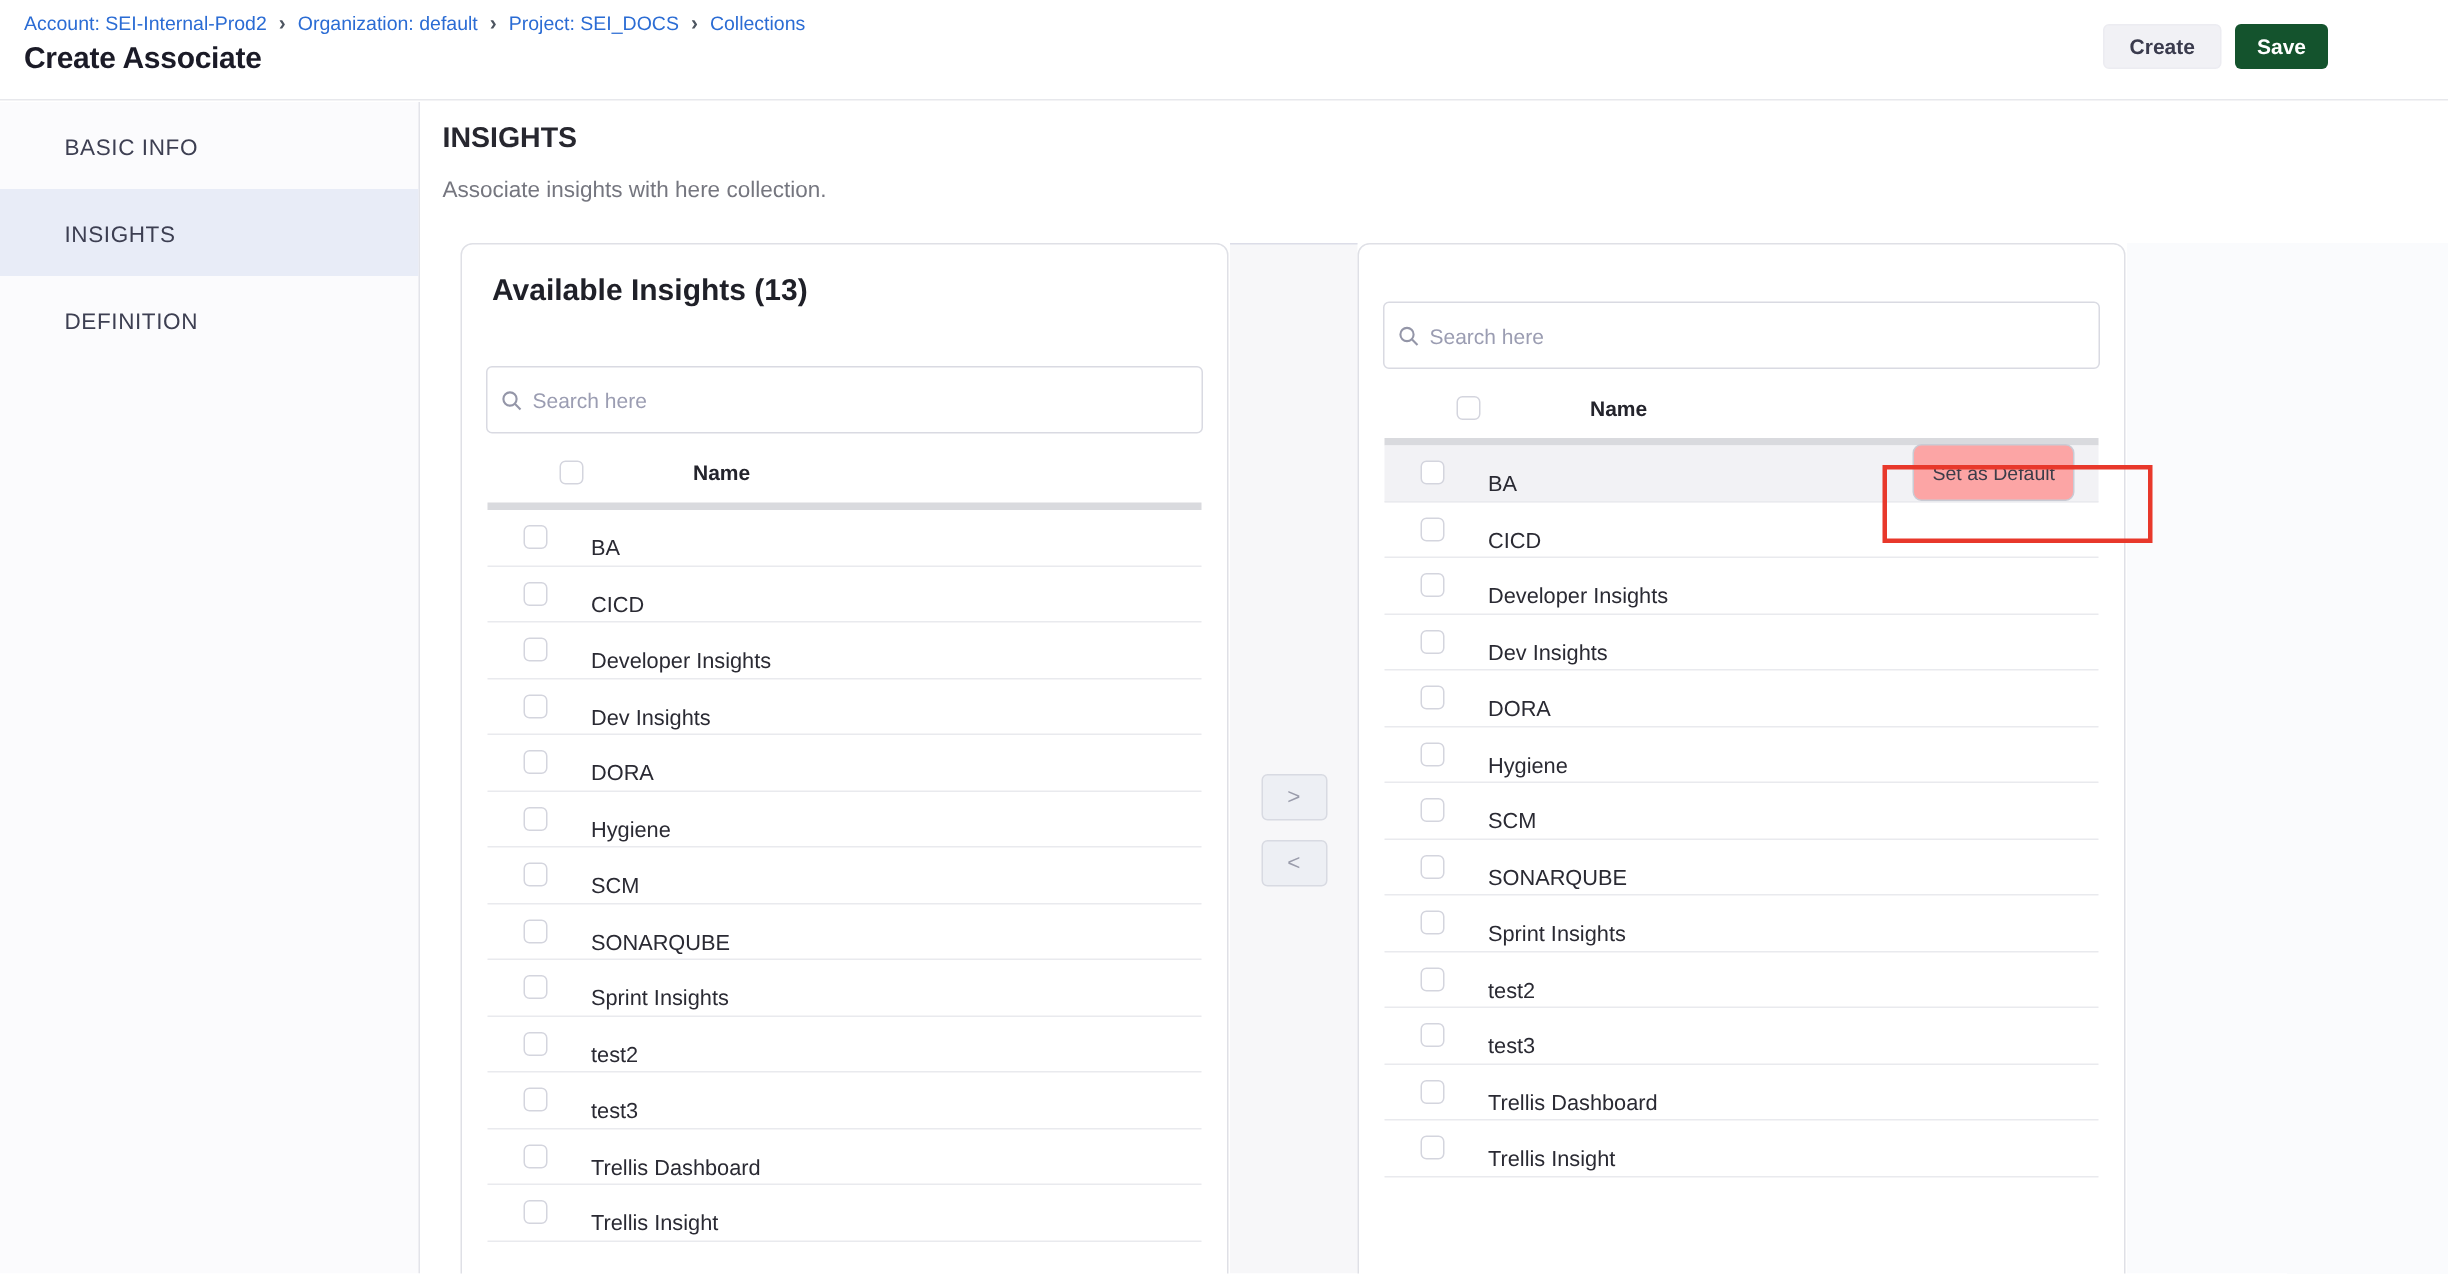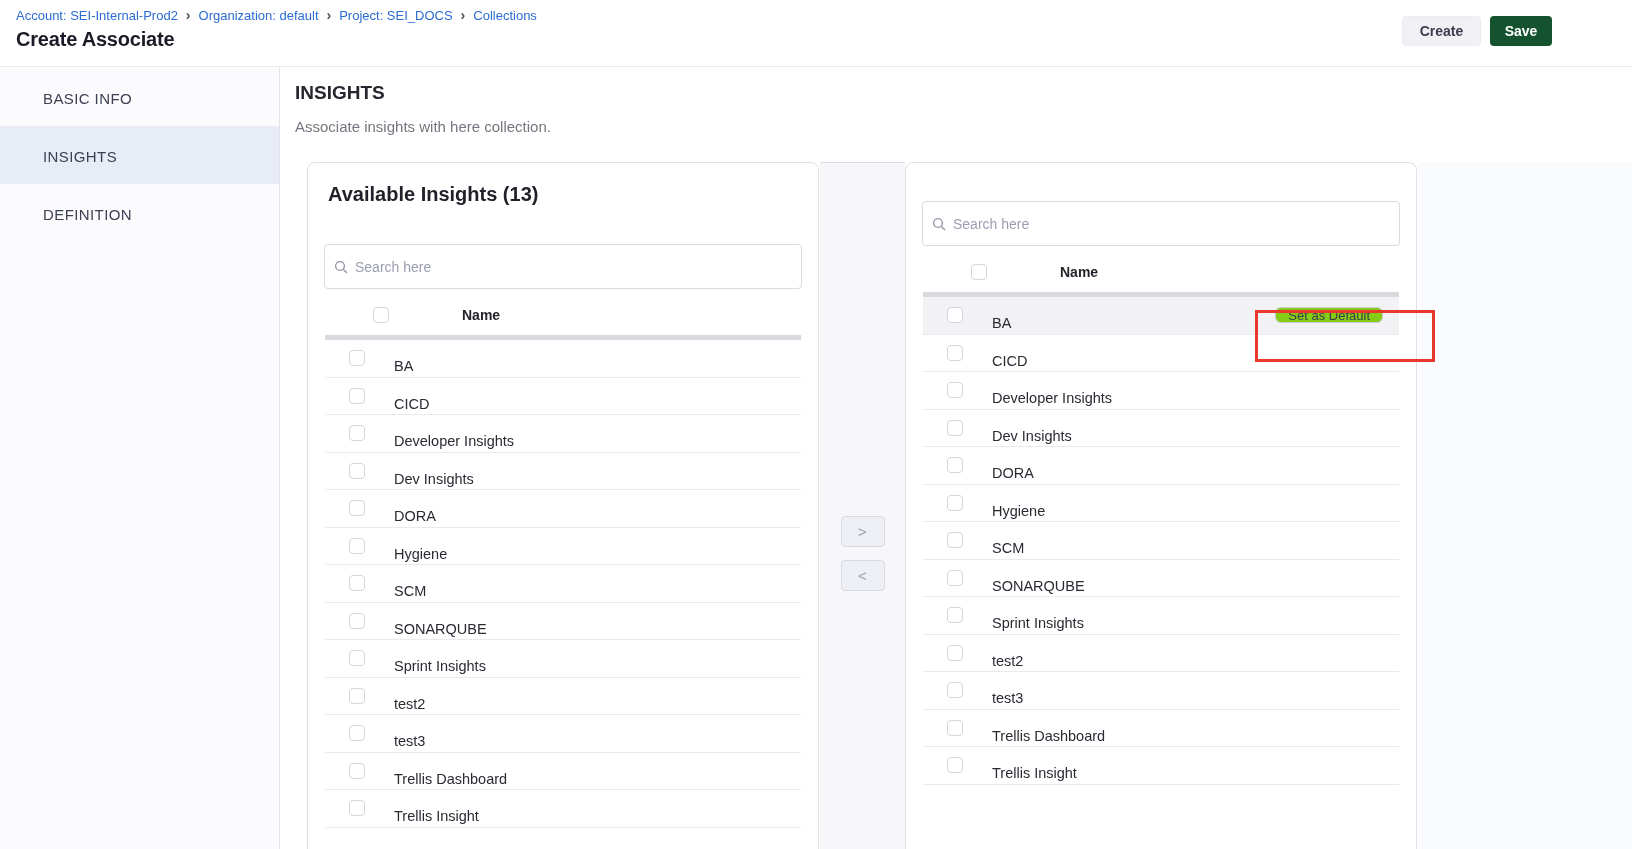--- a/index.html
+++ b/index.html
@@ -37,21 +37,21 @@
   .search-input { border:none; outline:none; flex:1; font-size:14px; color:#3c3d4a; font-family:inherit; background:transparent; }
   .search-input::placeholder { color:#9b9db2; }
   .thead { display:flex; align-items:center; height:40px; margin:6px 17px 0; padding-left:24px;gap:44px; }
   .col-name { margin-left:29px; font-size:14px; font-weight:700; color:#24242c; }
   .scroll-divider { height:5px; background:#d9dade; margin:0 17px; }
   .tbody { margin:0 17px; }
   .trow { display:flex; align-items:center; height:37.5px; border-bottom:1px solid #e9eaee; cursor:pointer; }
   .trow.highlight { background:#f2f2f5; }
   .cb { width:16px; height:16px; border:1.5px solid #d4d5de; border-radius:4px; background:#fff; margin-left:24px; flex:0 0 auto; cursor:pointer; }
   .rlabel { margin-left:29px; font-size:14.5px; color:#2a2a33;margin-top:16px; }
-  .row-action { margin-left:auto; margin-right:16px; height:16px; padding:0 12px; background:#84cc16; border:1px solid #c9cbd4; border-radius:6px; font-size:13px; color:#3c3c48; font-family:inherit; cursor:pointer; }
+  .row-action { margin-left:auto; margin-right:16px; height:38px; padding:0 12px; background:#fca5a5; border:1px solid #c9cbd4; border-radius:6px; font-size:13px; color:#3c3c48; font-family:inherit; cursor:pointer; }
   
   .transfer-strip { position:absolute; left:539px; top:94px; width:85px; bottom:0; background:#f7f7f9; border-top:1px solid #dcdde8; display:flex; flex-direction:column; align-items:center; }
   .transfer-button { width:44px; height:31px; background:#edeff4; border:1px solid #d8dae2; border-radius:4px; color:#9a9cab; font-size:15px; line-height:1; cursor:pointer; font-family:inherit; }
   .transfer-button.right { margin-top:353px; }
   .transfer-button.left { margin-top:13px; }
   
   .annotation-rect { position:absolute; left:974px; top:242px; width:180px; height:52px; border:3px solid #e8382b; z-index:20; pointer-events:none; }
 </style>
 </head>
 <body>

